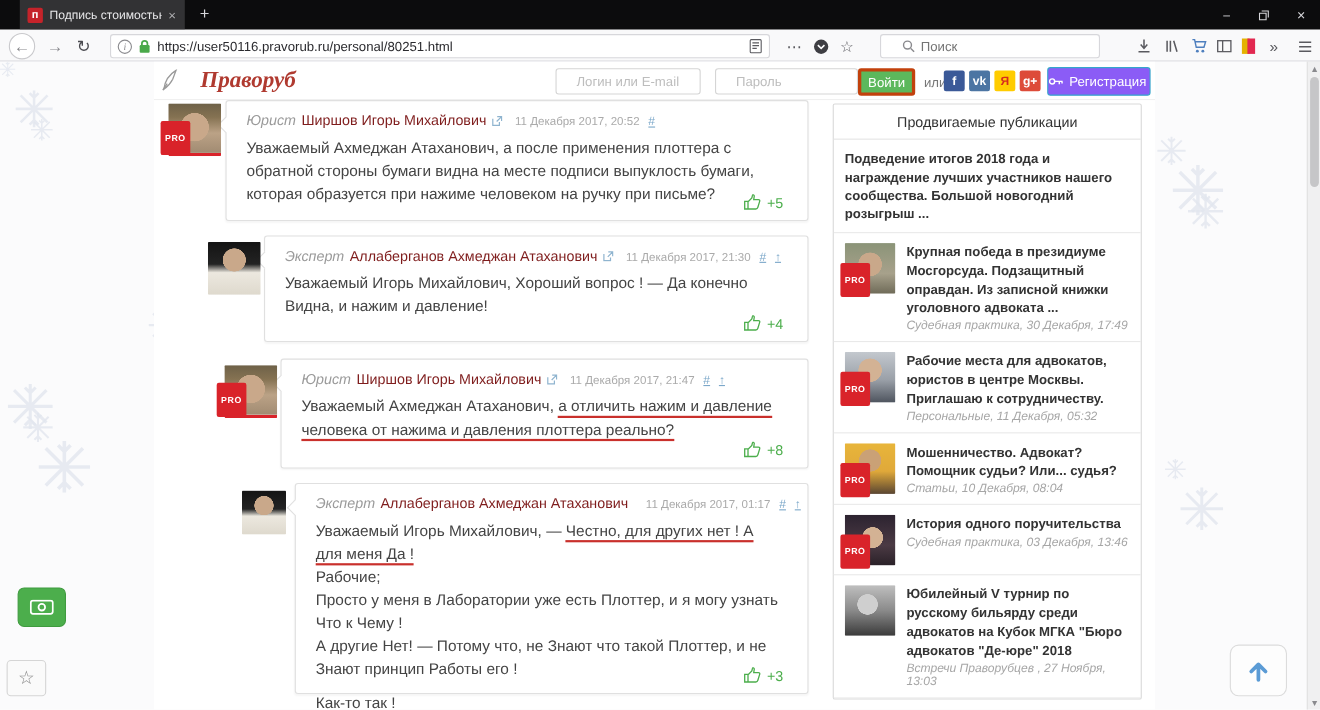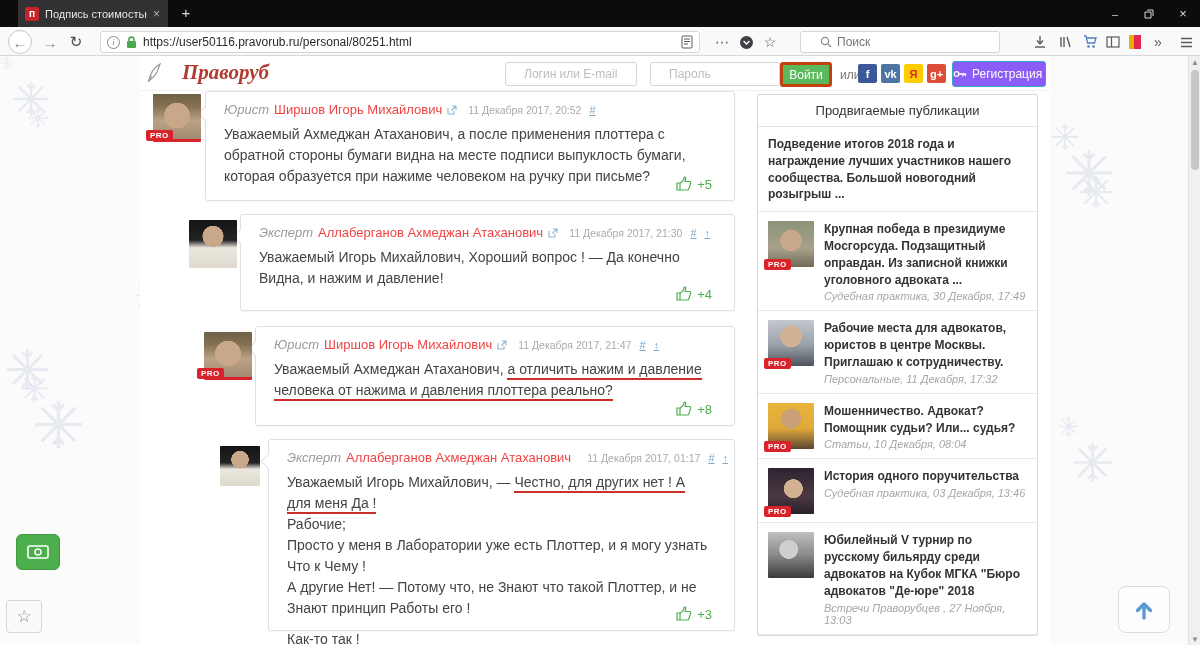--- a/index.html
+++ b/index.html
@@ -66,30 +66,30 @@
     align-items:center; justify-content:flex-start; gap:5px; }
 
   
   .comment { position:absolute; background:#fff; border:1px solid #e0e0e0; border-radius:3px;
     box-shadow:0 1px 2px rgba(0,0,0,.04); padding:10px 22px 30px 18px; z-index:2; }
   .comment::before { content:""; position:absolute; left:-6px; top:16px; width:10px; height:10px;
     background:#fff; border-left:1px solid #e0e0e0; border-bottom:1px solid #e0e0e0; transform:rotate(45deg); }
   .avatar { position:absolute; z-index:3; border-radius:1px; }
   .avatar.pro-line { border-bottom:3px solid #d9232a; }
   .pro-badge { position:absolute; left:-7px; bottom:-2px; background:#d9232a; color:#fff;
-    font-size:8px; font-weight:bold; padding:1px 4px; border-radius:2px; letter-spacing:.5px; }
+    font-size:8px; font-weight:bold; padding:11px 4px; border-radius:2px; letter-spacing:.5px; }
   .p-shirshov { background:
       radial-gradient(circle at 50% 48%, #c9a88a 0 38%, transparent 39%),
       linear-gradient(180deg,#6e6148 0%,#857252 28%,#bba286 60%,#a18b72 100%); }
   .p-allaberganov { background:
       radial-gradient(circle at 50% 34%, #c9a88a 0 26%, transparent 27%),
       linear-gradient(180deg,#141414 0%,#232323 42%,#ece8df 58%,#ded9cd 100%); }
   .c-head { display:flex; align-items:baseline; gap:5px; white-space:nowrap; }
   .c-role { font-style:italic; color:#9a9a9a; font-size:13px; }
-  .c-name { color:#ef4444; font-size:13px; text-decoration:none; }
+  .c-name { color:#7f1d1d; font-size:13px; text-decoration:none; }
   .ext-ico { position:relative; top:1px; }
   .c-date { color:#aaa; font-size:10.5px; margin-left:6px; }
   .c-hash, .c-up { color:#7ba7c9; font-size:11px; text-decoration:underline; margin-left:3px; }
   .c-body { margin-top:7px; font-size:14px; color:#444; line-height:1.5; }
   .c-body p { min-height:10px; }
   .red-u { border-bottom:2px solid #c9302c; padding-bottom:1px; }
   .like-row { position:absolute; right:22px; bottom:8px; display:flex; align-items:center; gap:5px; }
   .like-count { color:#4cae4c; font-size:13px; }
 
   
@@ -502,21 +502,21 @@
               <div class="sb-item-title">Крупная победа в президиуме Мосгорсуда. Подзащитный оправдан. Из записной книжки уголовного адвоката ...</div>
               <div class="sb-item-meta">Судебная практика, 30 Декабря, 17:49</div>
             </div>
           </div>
           <div class="sb-item">
             <div class="sb-thumb t3">
               <span class="pro-badge">PRO</span>
             </div>
             <div class="sb-text">
               <div class="sb-item-title">Рабочие места для адвокатов, юристов в центре Москвы. Приглашаю к сотрудничеству.</div>
-              <div class="sb-item-meta">Персональные, 11 Декабря, 17:32</div>
+              <div class="sb-item-meta">Персональные, 11 Декабря, 05:32</div>
             </div>
           </div>
           <div class="sb-item">
             <div class="sb-thumb t4">
               <span class="pro-badge">PRO</span>
             </div>
             <div class="sb-text">
               <div class="sb-item-title">Мошенничество. Адвокат? Помощник судьи? Или... судья?</div>
               <div class="sb-item-meta">Статьи, 10 Декабря, 08:04</div>
             </div>

